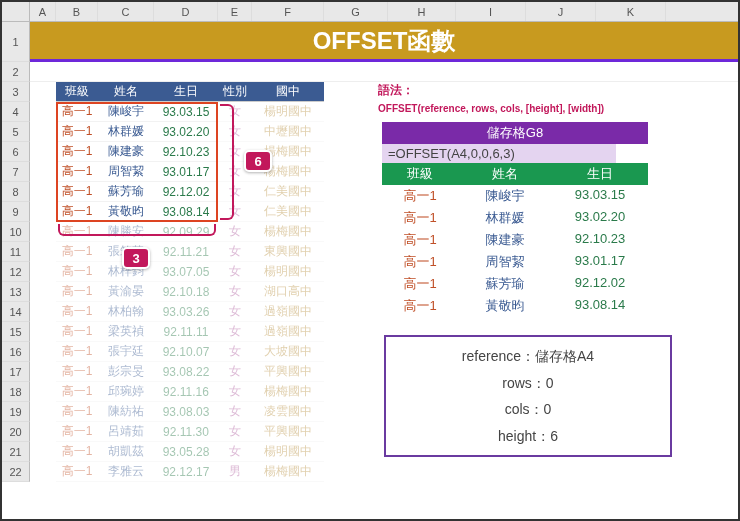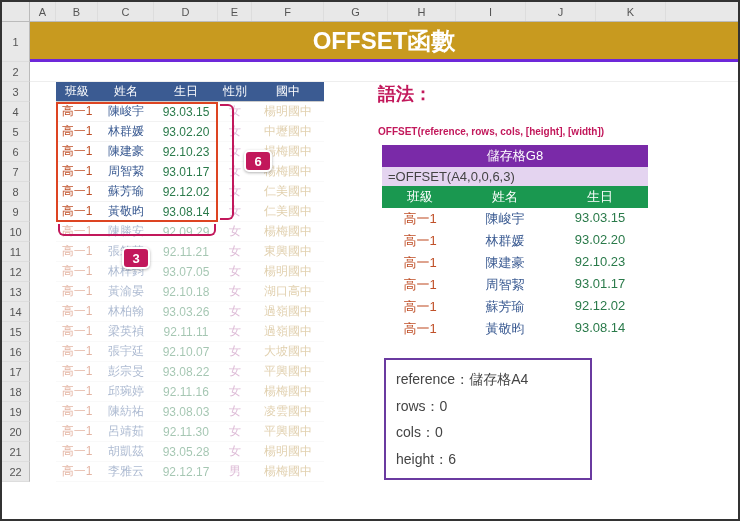--- a/index.html
+++ b/index.html
@@ -23,31 +23,31 @@
 .data-rows { position: relative; }
 .data-row { height: 20px; display: flex; }
 .cell { text-align: center; font-size: 12px; display: flex; align-items: center; justify-content: center; border-bottom: 1px solid #f2f2f2; }
 .c-class { color: #c05028; } .c-name { color: #3b5b92; } .c-date { color: #2a7a4a; } .c-sex { color: #b060a0; } .c-school { color: #b89040; }
 .faded { opacity: 0.42; }
 .red-box { position: absolute; border: 2px solid #d42; pointer-events: none; }
 .bracket-r { position: absolute; border-right: 2px solid #c2185b; border-top: 2px solid #c2185b; border-bottom: 2px solid #c2185b; border-top-right-radius: 6px; border-bottom-right-radius: 6px; pointer-events: none; }
 .bracket-b { position: absolute; border-bottom: 2px solid #c2185b; border-left: 2px solid #c2185b; border-right: 2px solid #c2185b; border-bottom-left-radius: 6px; border-bottom-right-radius: 6px; pointer-events: none; }
 .badge { position: absolute; background: #c2185b; color: #fff; border: 2px solid #fff; border-radius: 5px; width: 28px; height: 22px; display: flex; align-items: center; justify-content: center; font-size: 13px; font-weight: bold; box-shadow: 0 1px 3px rgba(0,0,0,0.3); }
 .right-pane { position: absolute; left: 348px; top: 60px; width: 352px; }
-.syntax-label { color: #c2185b; font-weight: bold; font-size: 18px; margin-bottom: 20px; }
+.syntax-label { color: #c2185b; font-weight: bold; font-size: 12px; margin-bottom: 4px; }
 .syntax-text { color: #c2185b; font-weight: bold; font-size: 10px; margin-bottom: 8px; }
 .purple-bar { background: #7a2aa8; color: #fff; text-align: center; padding: 2px 0; font-size: 13px; width: 266px; margin-left: 4px; }
-.lav-bar { background: #e4d4f0; color: #444; padding: 2px 6px; font-size: 13px; width: 266px; margin-left: 4px; }
+.lav-bar { background: #e4d4f0; color: #444; padding: 2px 6px; font-size: 13px; width: 234px; margin-left: 4px; }
 .green-hdr { display: flex; background: #1a9850; color: #fff; width: 266px; margin-left: 4px; }
 .green-hdr > div { text-align: center; padding: 2px 0; font-size: 13px; }
 .gh1 { width: 76px; } .gh2 { width: 94px; } .gh3 { width: 96px; }
 .result-row { display: flex; width: 266px; margin-left: 4px; }
 .result-row > div { text-align: center; padding: 2px 0; font-size: 13px; }
 .res-class { color: #c05028; } .res-name { color: #3b5b92; } .res-date { color: #2a7a4a; }
-.info-box { border: 2px solid #6a3aa0; width: 208px; margin-left: 6px; margin-top: 18px; padding: 6px 10px; }
+.info-box { border: 2px solid #6a3aa0; width: 288px; margin-left: 6px; margin-top: 18px; padding: 6px 10px; text-align: center; }
 .info-box div { color: #444; font-size: 14px; line-height: 1.9; }
 </style>
 </head>
 <body>
 
 <div class="sheet">
 
   <div class="col-headers">
     <div class="row-num"></div>
     <div class="col-h wA">A</div>

